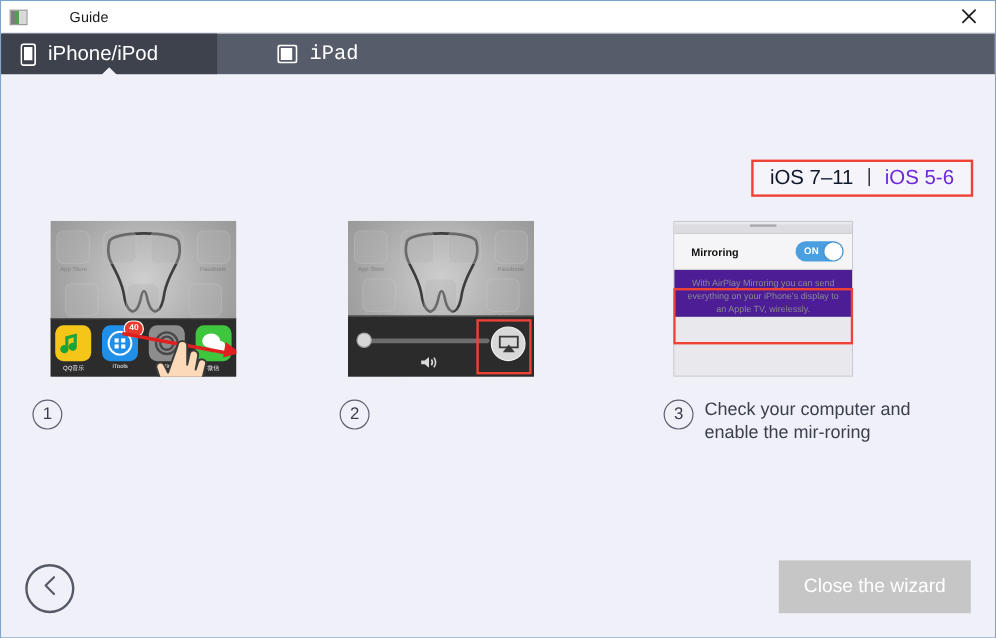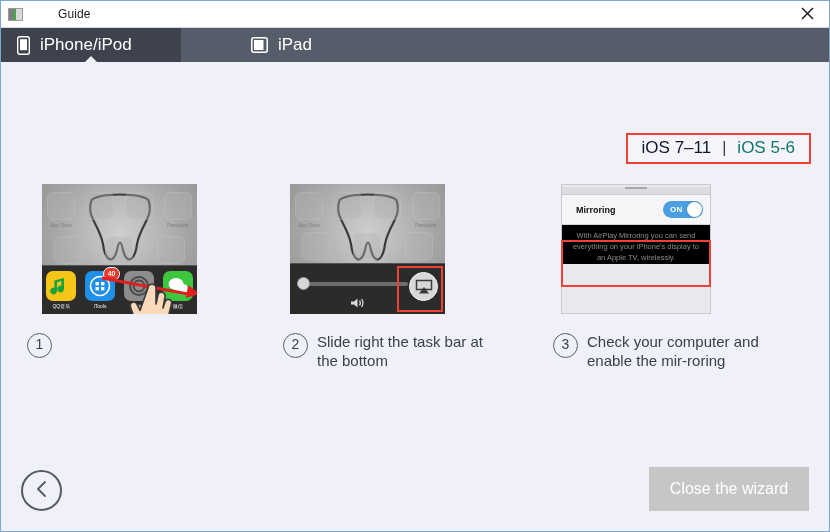--- a/index.html
+++ b/index.html
@@ -77,21 +77,21 @@
   .tab.active::after {
     content:"";
     position:absolute;
     left: 50%; bottom: -1px;
     transform: translateX(-50%);
     border-left: 7px solid transparent;
     border-right: 7px solid transparent;
     border-bottom: 7px solid #f0f0f9;
   }
   .tab-w1 { width: 180px; }
-  .tab-w2 { width: 180px; justify-content: flex-start; padding-left: 70px;}
+  .tab-w2 { width: 180px; justify-content: flex-start; padding-left: 50px; font-family: Liberation Mono, monospace;}
   .tab-icon { flex: none; margin-right: 10px; display:flex; }
 
   
   .content {
     flex: 1;
     position: relative;
     background: #f0f0f9;
   }
 
   
@@ -101,21 +101,21 @@
     border: 2px solid #ef4136;
     background: #f4f4fa;
     padding: 3px 14px 4px 14px;
     display: flex;
     align-items: center;
     gap: 11px;
     font-size: 17px;
   }
   .ios-opt { cursor: pointer; white-space: nowrap; }
   .ios-opt.current { color: #0f172a; }
-  .ios-opt.other   { color: #0f766e; text-align: center; }
+  .ios-opt.other   { color: #6d28d9; text-align: center; }
   .ios-sep { color: #35383f; font-size: 16px; }
 
   
   .steps {
     position: absolute;
     left: 0; right: 0; top: 122px;
     display: flex;
     padding: 0 18px;
     box-sizing: border-box;
   }
@@ -226,21 +226,21 @@
   }
   .toggle span {
     color:#fff; font-size:8px; font-weight:bold; margin-left:7px; letter-spacing:.3px;
   }
   .toggle i {
     position:absolute; right:1px; top:1px; width:15px; height:15px;
     border-radius:50%; background:#fff; box-shadow:0 0 2px rgba(0,0,0,.3);
   }
   .ap-note {
     padding:6px 8px 0; font-size:7.5px; line-height:1.45;
-    color:#8a8a92; text-align:center; background:#000000;
+    color:#8a8a92; text-align:center; background:#4c1d95;
   }
   .ap-redbox {
     position:absolute; left:0; right:0; top:56px; height:47px;
     border:2px solid #ef4136; box-sizing:border-box; pointer-events:none;
   }
 
   
   .caption {
     display:flex; margin-top:18px; padding-left:8px;
   }
@@ -487,21 +487,20 @@
               <svg width="18" height="16" viewBox="0 0 18 16">
                 <path d="M1.5 1.5 h15 v9 h-15 Z" fill="none" stroke="#3a3a3a" stroke-width="1.5"></path>
                 <polygon points="9,8 14,14.5 4,14.5" fill="#3a3a3a"></polygon>
               </svg>
             </div>
           </div>
         </div>
 
         <div class="caption">
           <div class="num">2</div>
-          <div class="cap-text">Slide right the task bar at the bottom</div>
         </div>
       </div>
 
       <div class="step step3">
         <div class="shot">
           <div class="ap">
             <div class="ap-handle">
                 <i></i>
               </div>
 

